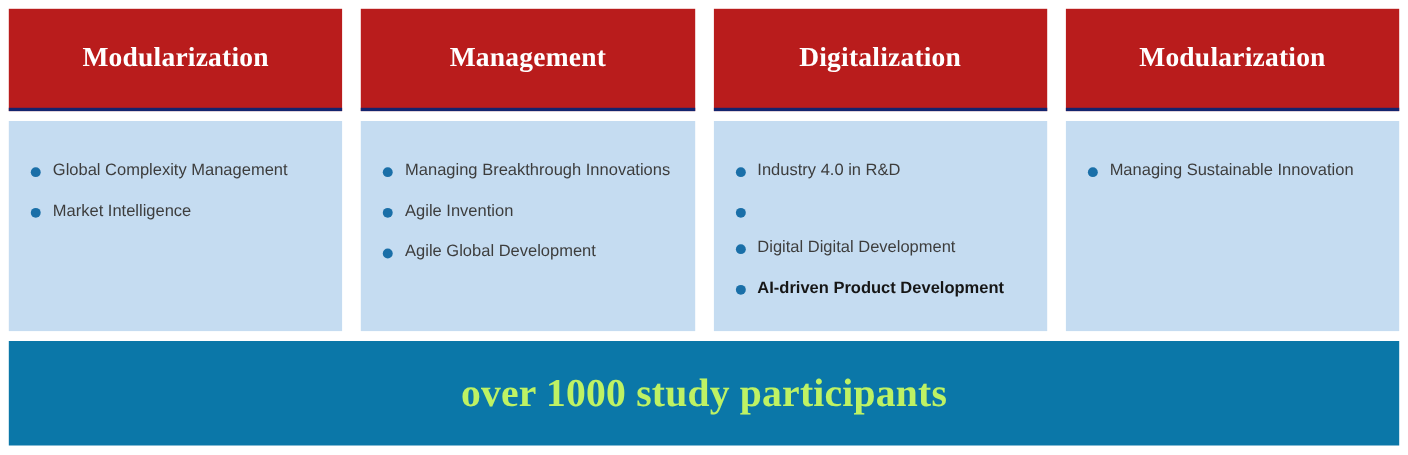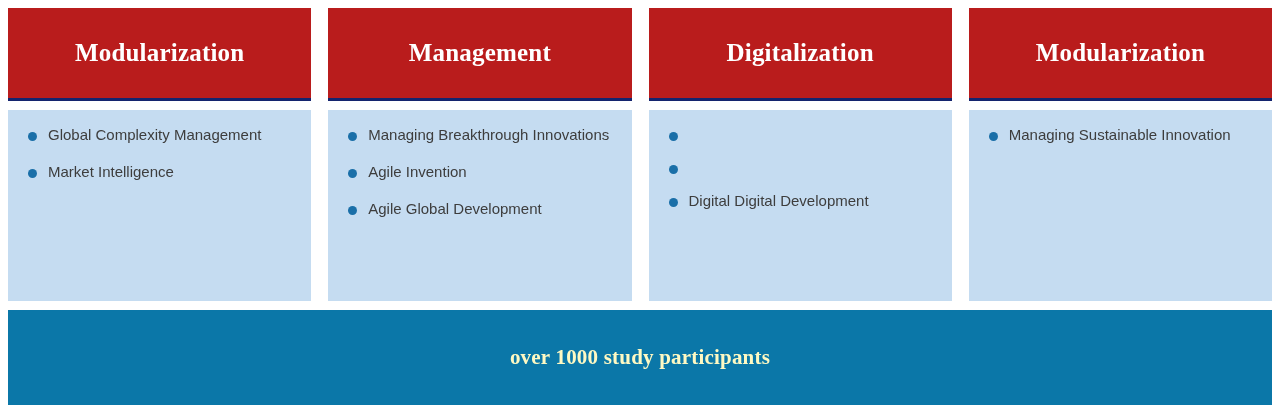--- a/index.html
+++ b/index.html
@@ -57,21 +57,21 @@
     color: #ffffff;
     text-align: center;
     line-height: 1.1;
     white-space: nowrap;
   }
 
   .col-body {
     flex: 1 1 auto;
     background: #c5dcf1;
     margin-top: 9px;
-    padding: 16px 10px 10px 20px;
+    padding: 36px 10px 10px 20px;
     box-sizing: border-box;
   }
 
   .bullet-list {
     list-style: none;
     margin: 0;
     padding: 0;
   }
 
   .bullet-item {
@@ -108,22 +108,22 @@
     height: 96px;
     background: #0b77a8;
     display: flex;
     align-items: center;
     justify-content: center;
   }
 
   .footer-text {
     font-family: "Liberation Serif", serif;
     font-weight: bold;
-    font-size: 21px;
-    color: #fef9c3;
+    font-size: 36px;
+    color: #bef264;
     letter-spacing: 0.2px;
     white-space: nowrap;
   }
 </style>
 </head>
 <body>
 
 <div class="board">
 
   <div class="columns">
@@ -169,27 +169,32 @@
     </div>
 
     <div class="column">
       <div class="col-header">
         <div class="col-header-title">Digitalization</div>
       </div>
       <div class="col-body">
         <ul class="bullet-list">
           <li class="bullet-item">
             <span class="bullet-dot"></span>
+            <span class="bullet-text">Industry 4.0 in R&amp;D</span>
           </li>
           <li class="bullet-item">
             <span class="bullet-dot"></span>
           </li>
           <li class="bullet-item">
             <span class="bullet-dot"></span>
             <span class="bullet-text">Digital Digital Development</span>
+          </li>
+          <li class="bullet-item is-emphasis">
+            <span class="bullet-dot"></span>
+            <span class="bullet-text">AI-driven Product Development</span>
           </li>
         </ul>
       </div>
     </div>
 
     <div class="column">
       <div class="col-header">
         <div class="col-header-title">Modularization</div>
       </div>
       <div class="col-body">

